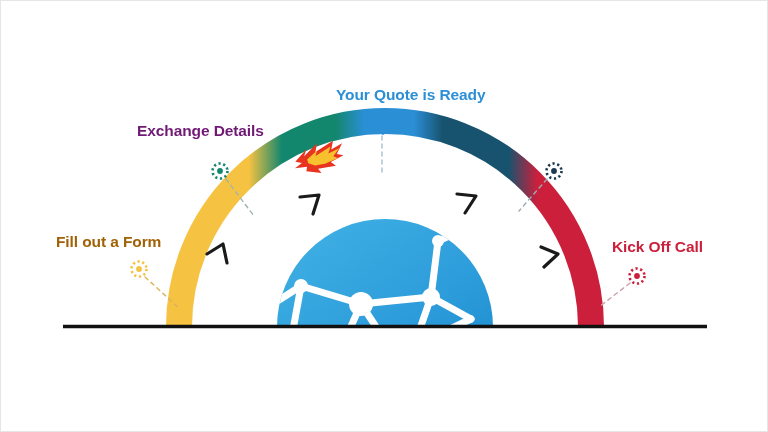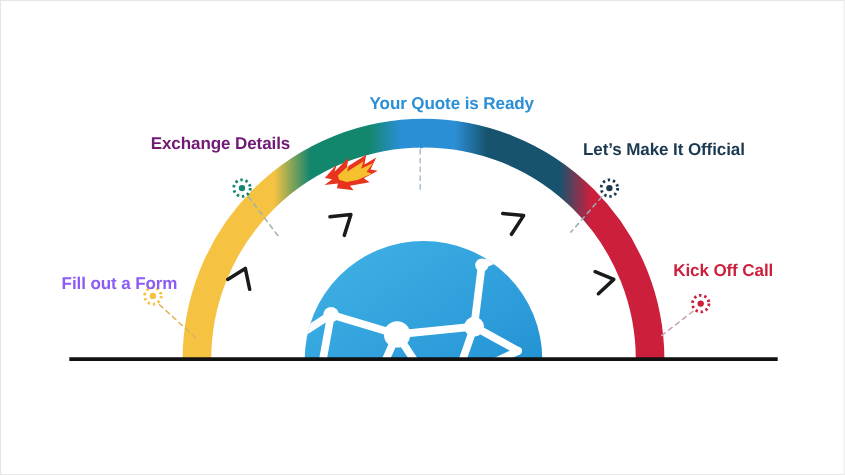--- a/index.html
+++ b/index.html
@@ -29,21 +29,21 @@
   }
   .lbl {
     position: absolute;
     white-space: nowrap;
     font-weight: bold;
     font-size: 15.5px;
     letter-spacing: -0.1px;
     line-height: 1;
     font-family: "Liberation Sans", sans-serif;
   }
-  #lbl-fill     { left: 55px;  top: 250px; color: #8b5cf6; }
+  #lbl-fill     { left: 55px;  top: 233px; color: #a16207; }
   #lbl-exchange { left: 136px; top: 122px; color: #701a75; }
   #lbl-quote    { left: 311px; top: 86px;  color: #2B8FD6; margin-left: 24px; }
   #lbl-official { left: 529px; top: 128px; color: #1B3A52; }
   #lbl-kickoff  { left: 611px; top: 238px; color: #CC1F3C; }
 </style>
 </head>
 <body>
 
 <div id="canvas">
 
@@ -150,16 +150,15 @@
         <circle cx="636" cy="275" r="2.9" fill="#CC1F3C"></circle>
       </g>
     </g>
 
     <line x1="62" y1="325.5" x2="706" y2="325.5" stroke="#111111" stroke-width="3.4"></line>
   </svg>
 
   <div class="lbl" id="lbl-fill">Fill out a Form</div>
   <div class="lbl" id="lbl-exchange">Exchange Details</div>
   <div class="lbl" id="lbl-quote">Your Quote is Ready</div>
-  <div class="lbl" id="lbl-official">Let’s Make It Official</div>
   <div class="lbl" id="lbl-kickoff">Kick Off Call</div>
 
 </div>
 
 </body></html>

